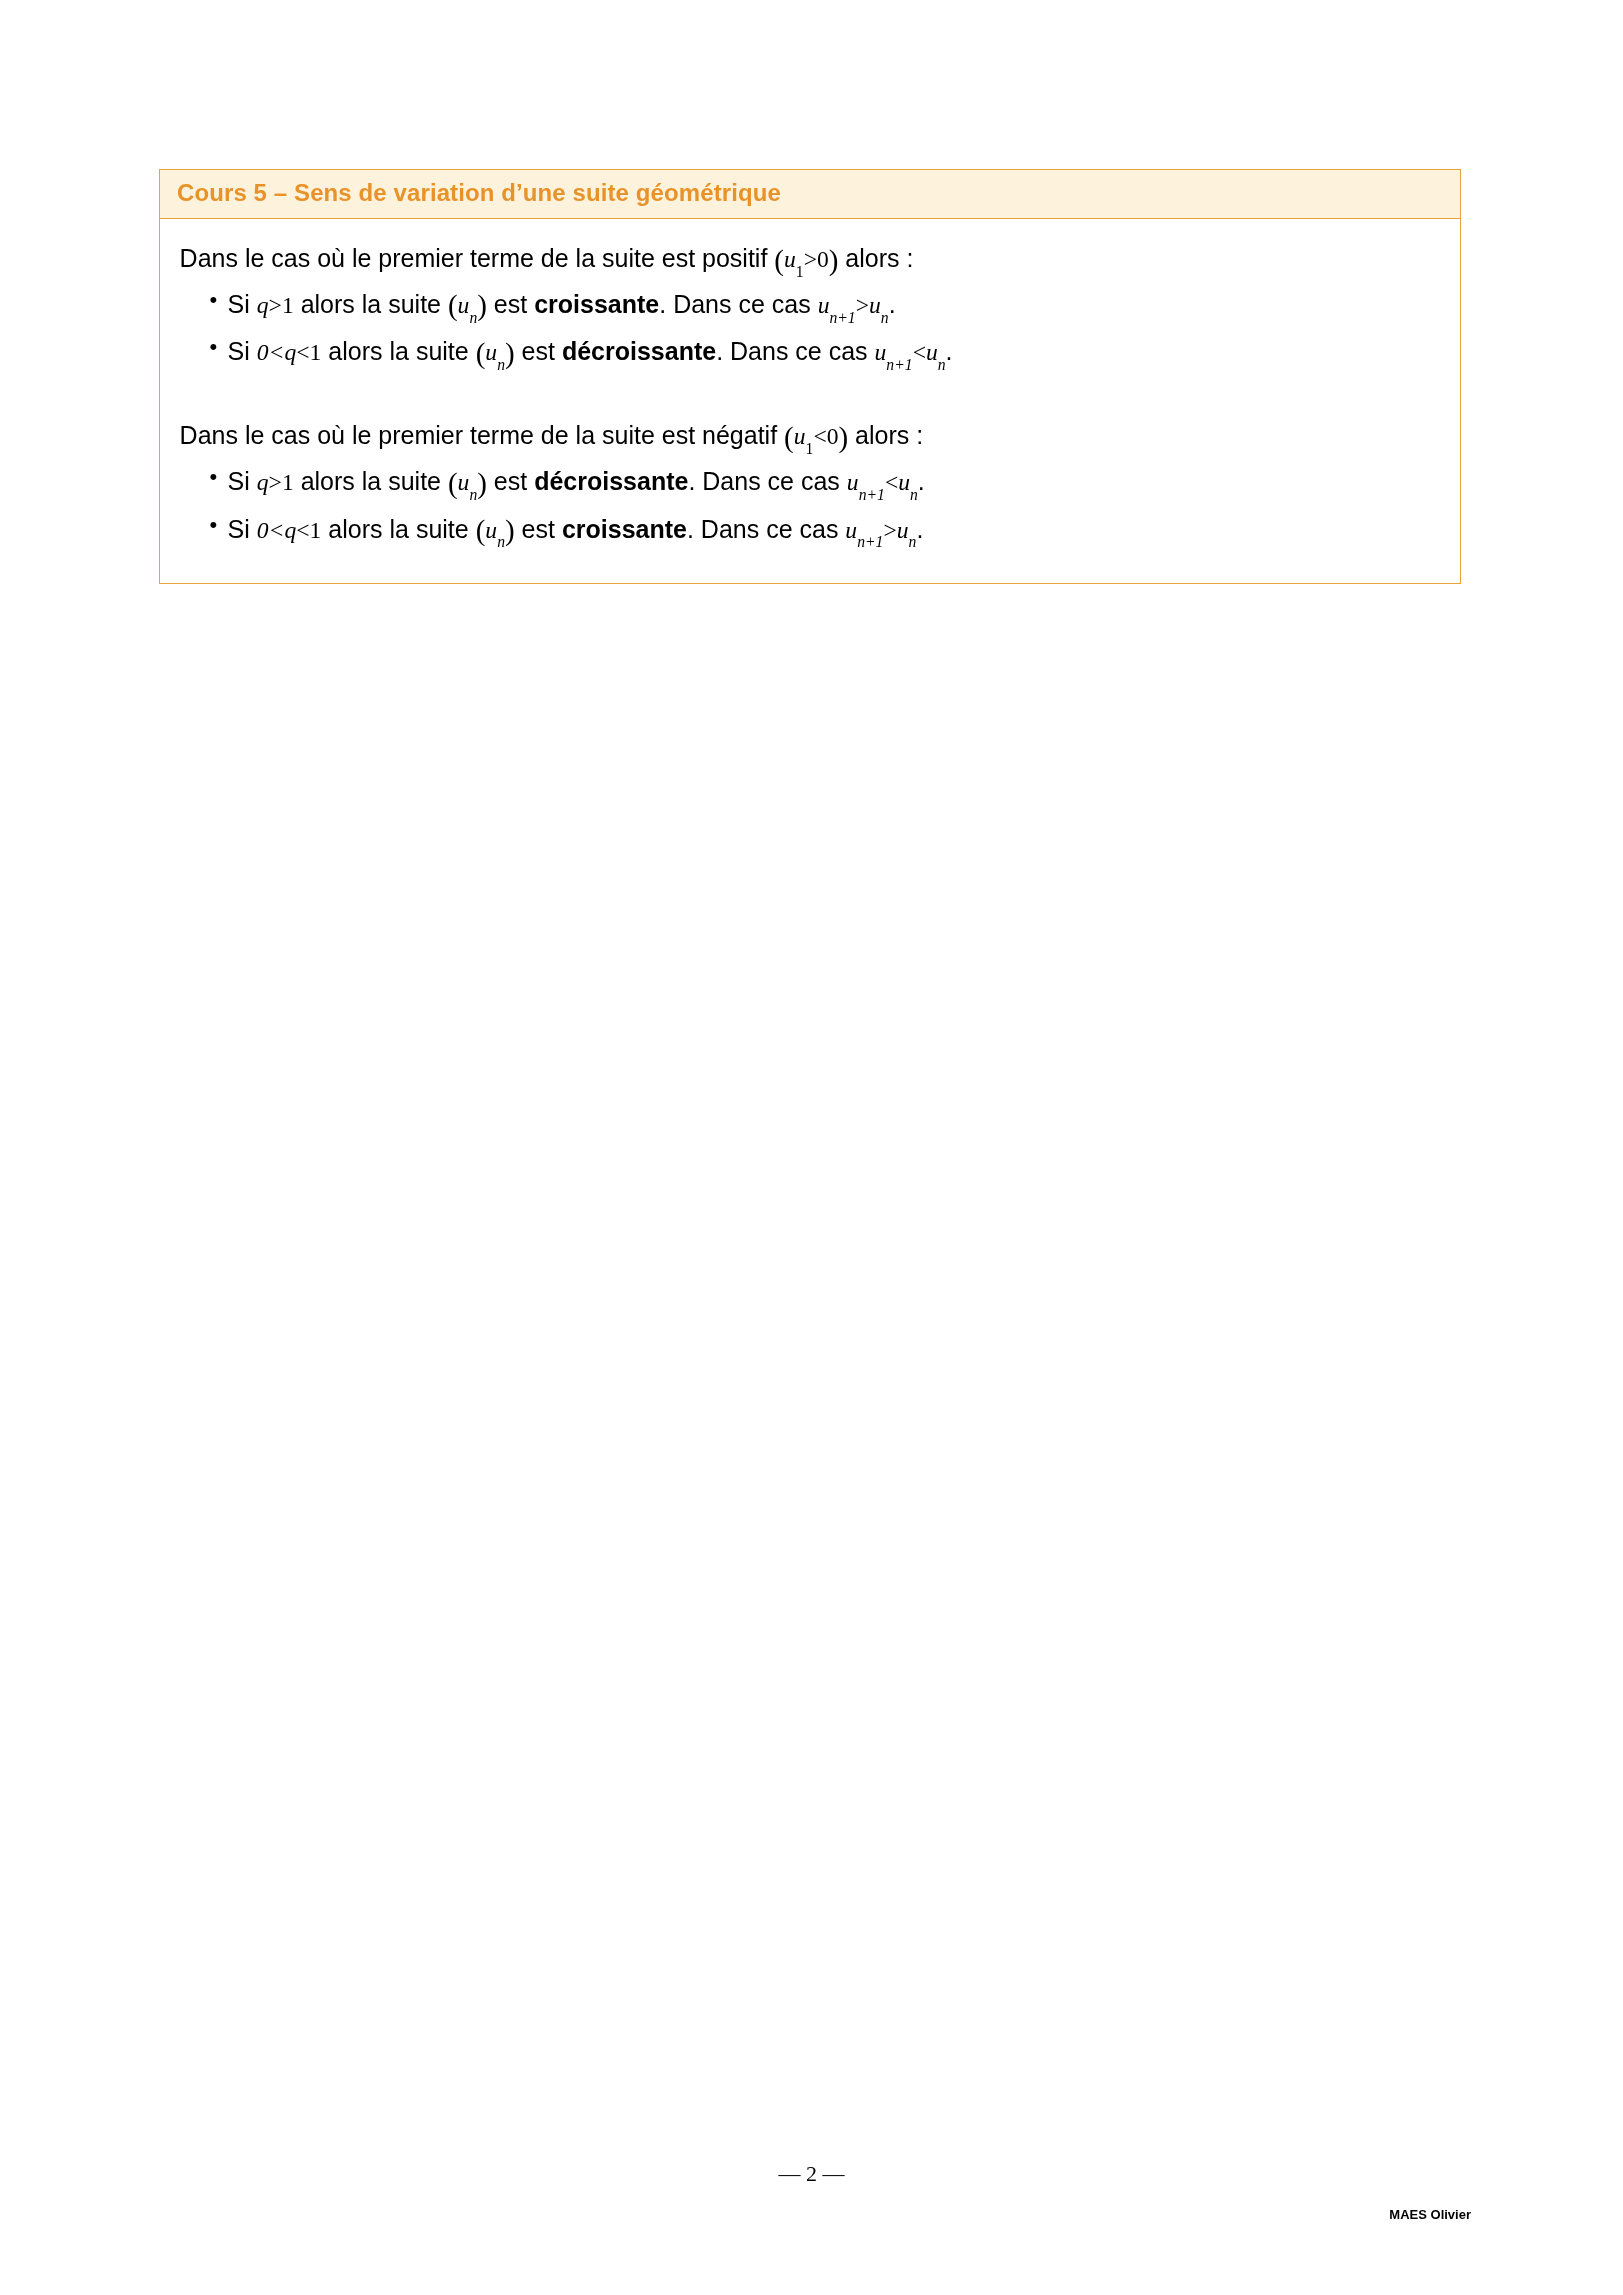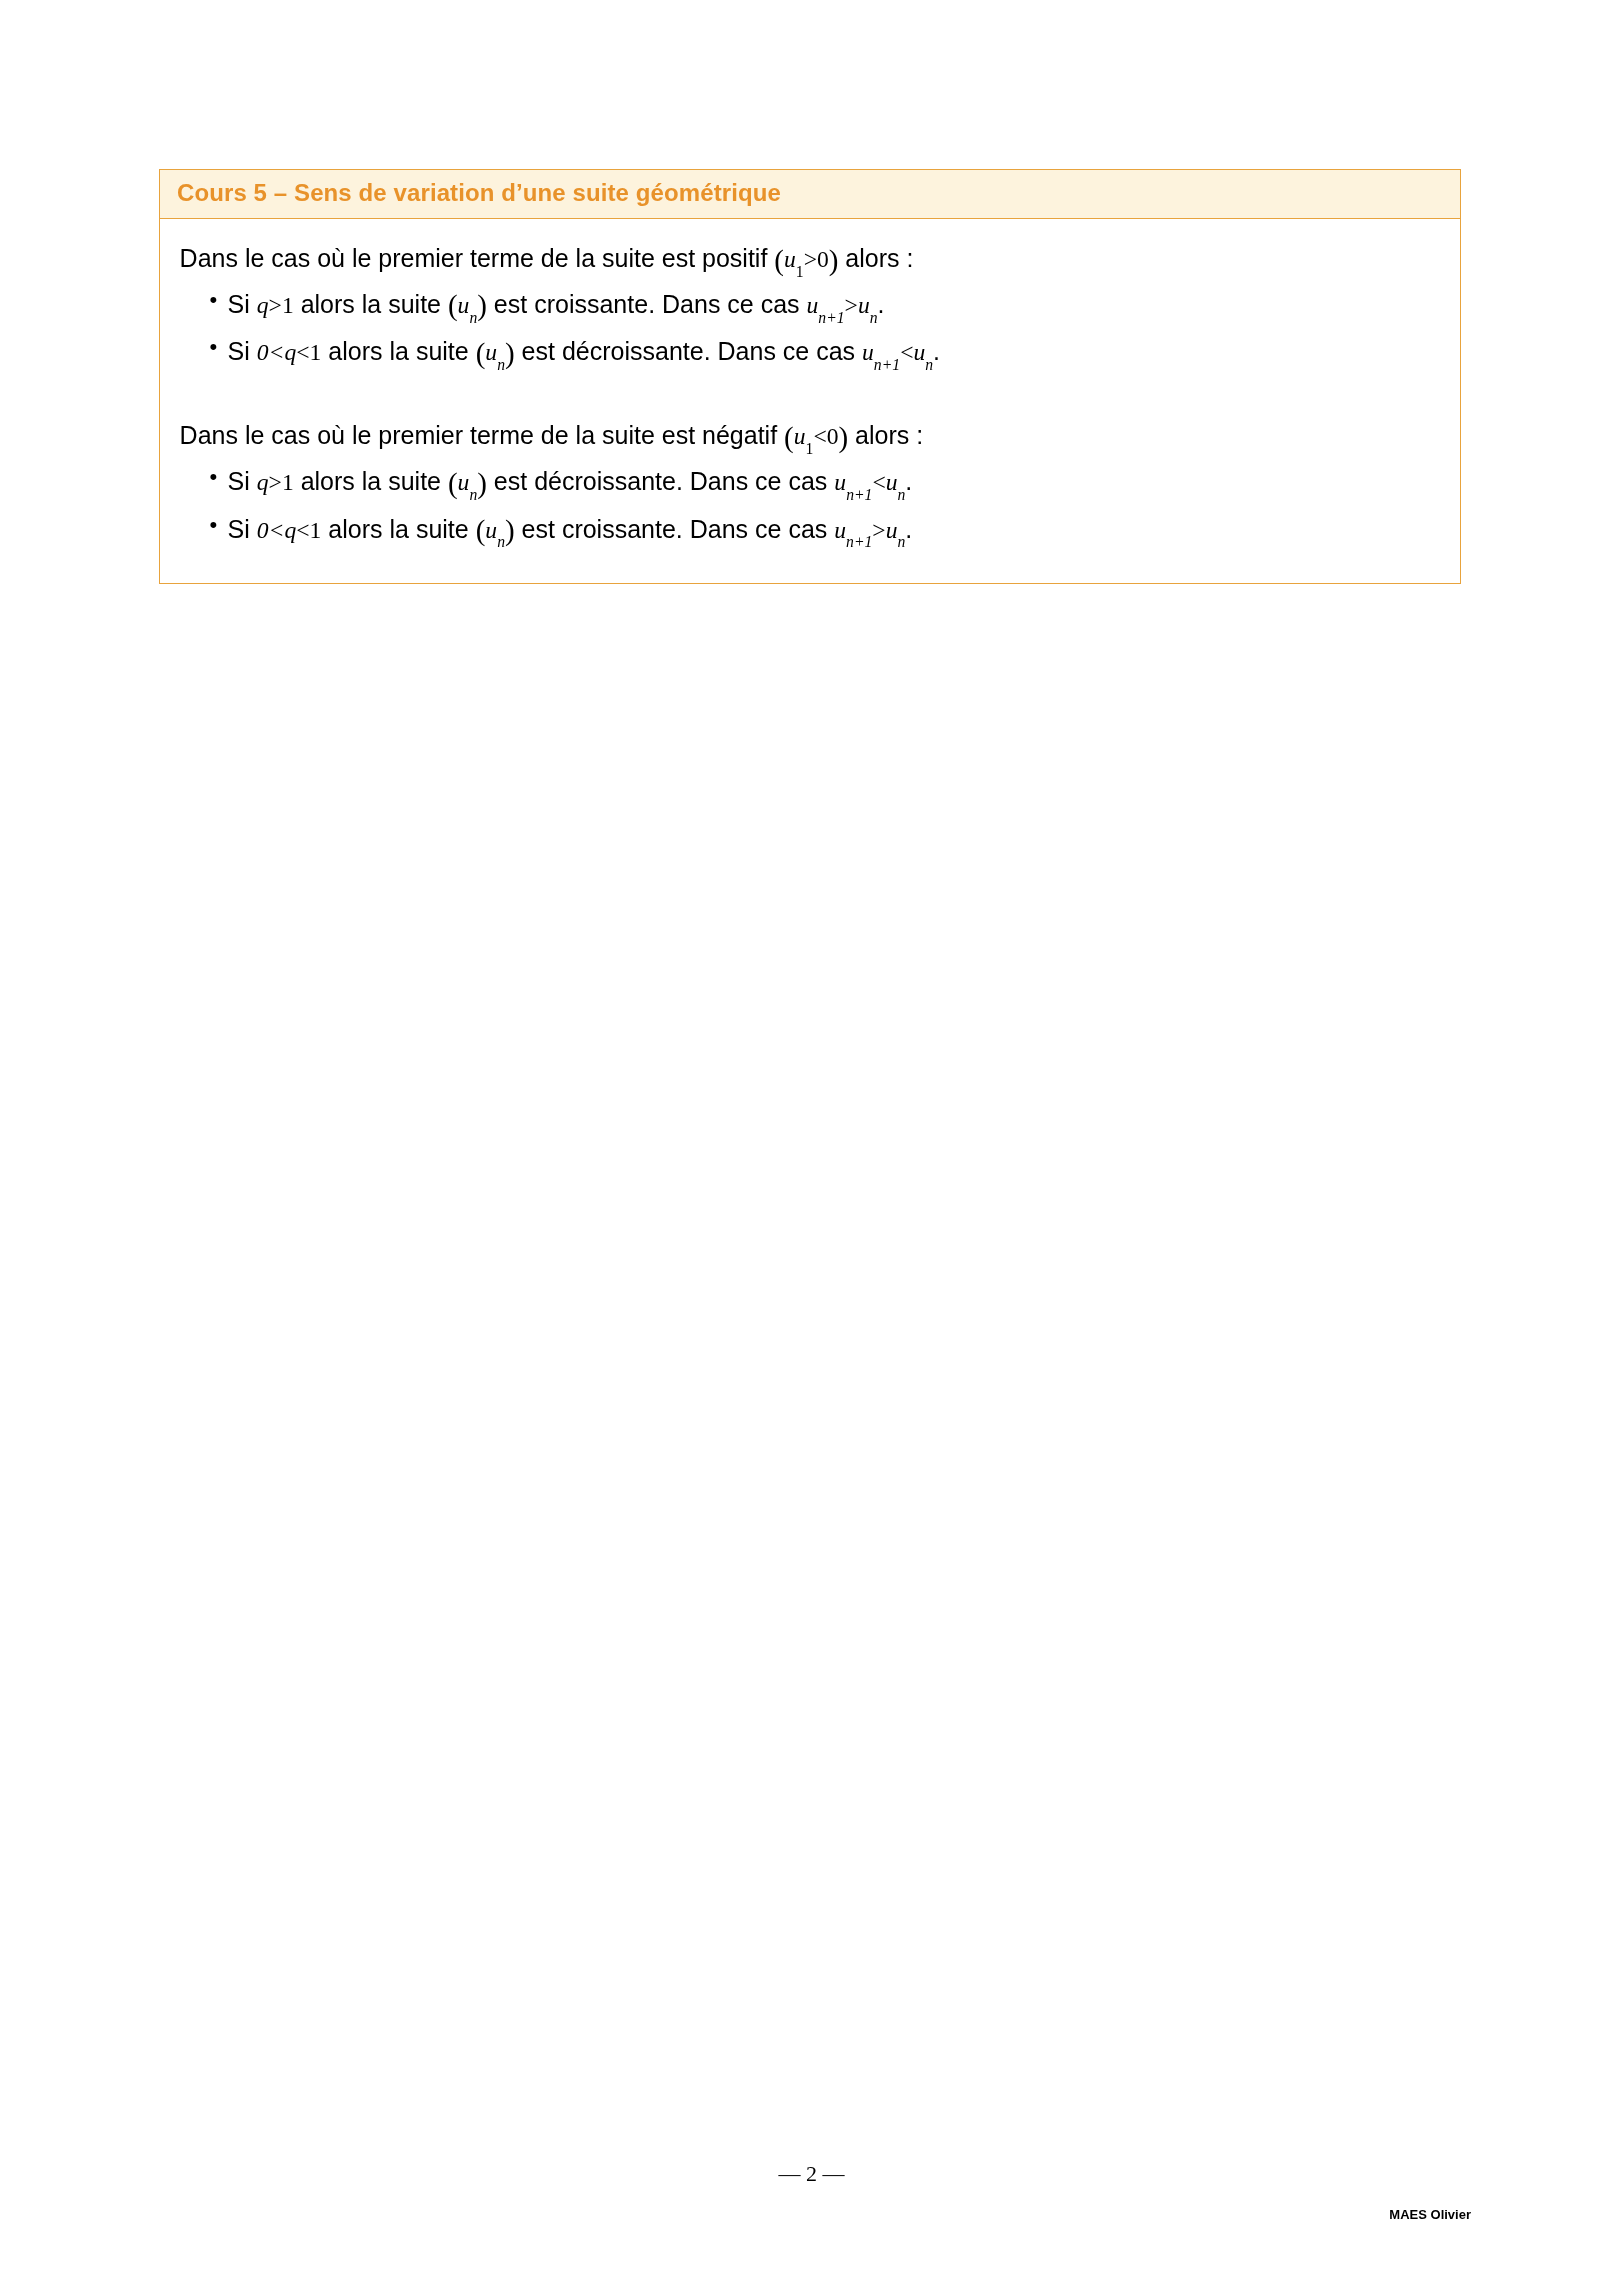--- a/index.html
+++ b/index.html
@@ -115,21 +115,21 @@
     top: 3.9px;
   }
   .paren {
     font-family: "Liberation Serif", serif;
     font-style: normal;
     font-size: 29px;
     position: relative;
     top: 2.6px;
   }
   .bold {
-    font-weight: normal;
+    font-weight: bold;
   }
 
   
   .page-number {
     position: absolute;
     left: 0;
     top: 2161px;
     width: 1623px;
     text-align: center;
     font-size: 22px;

